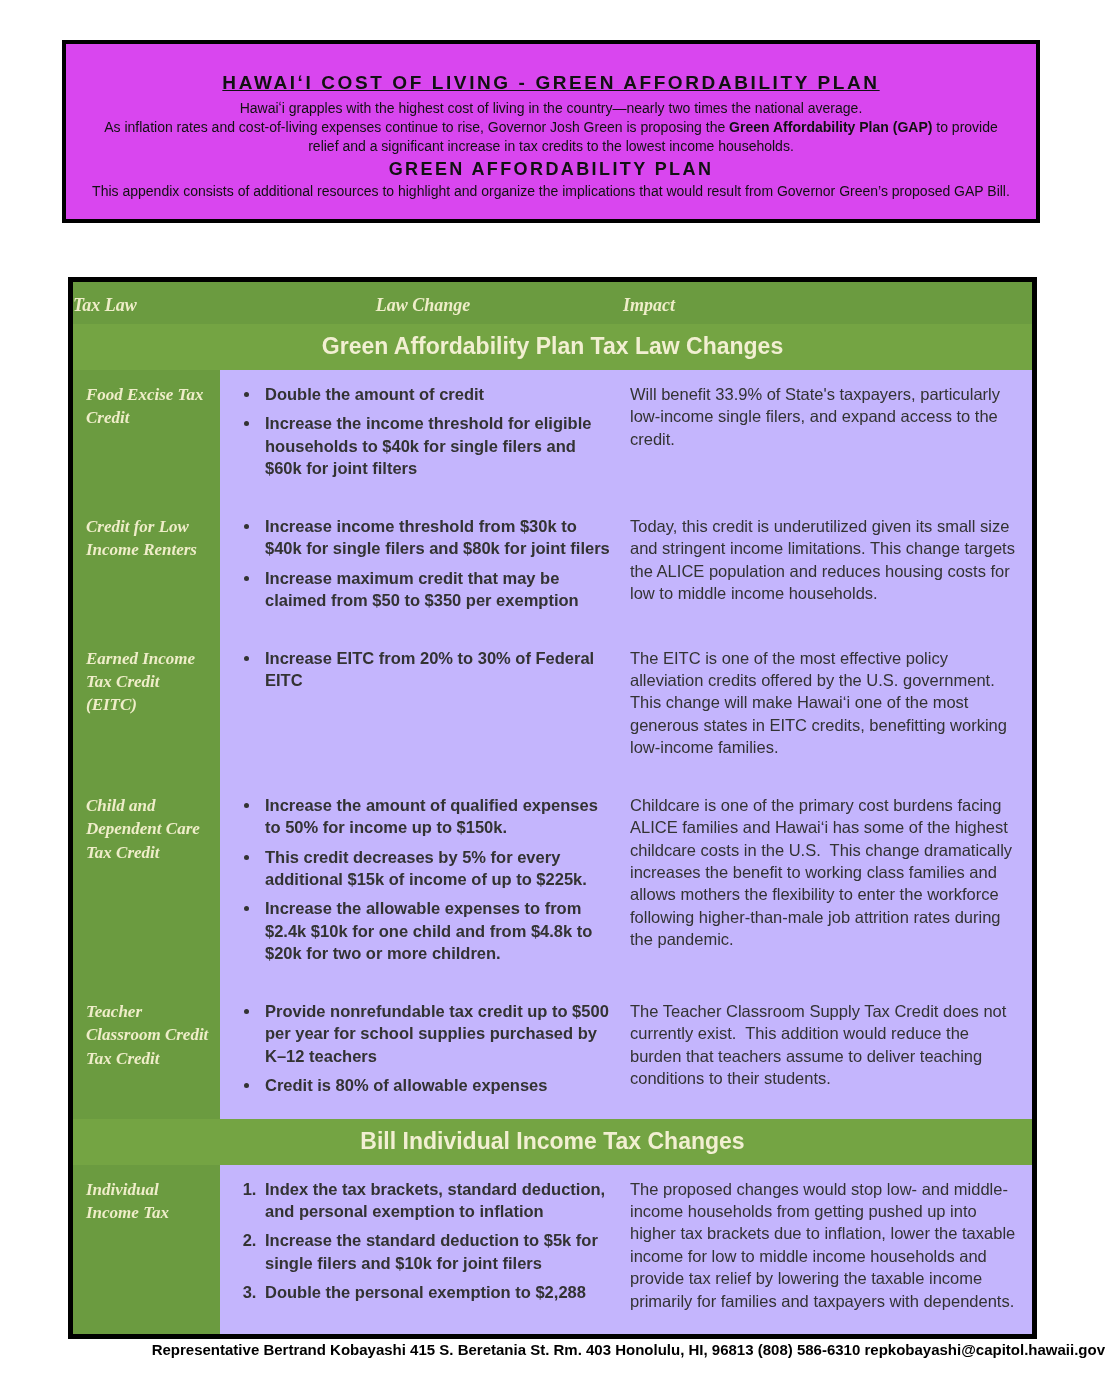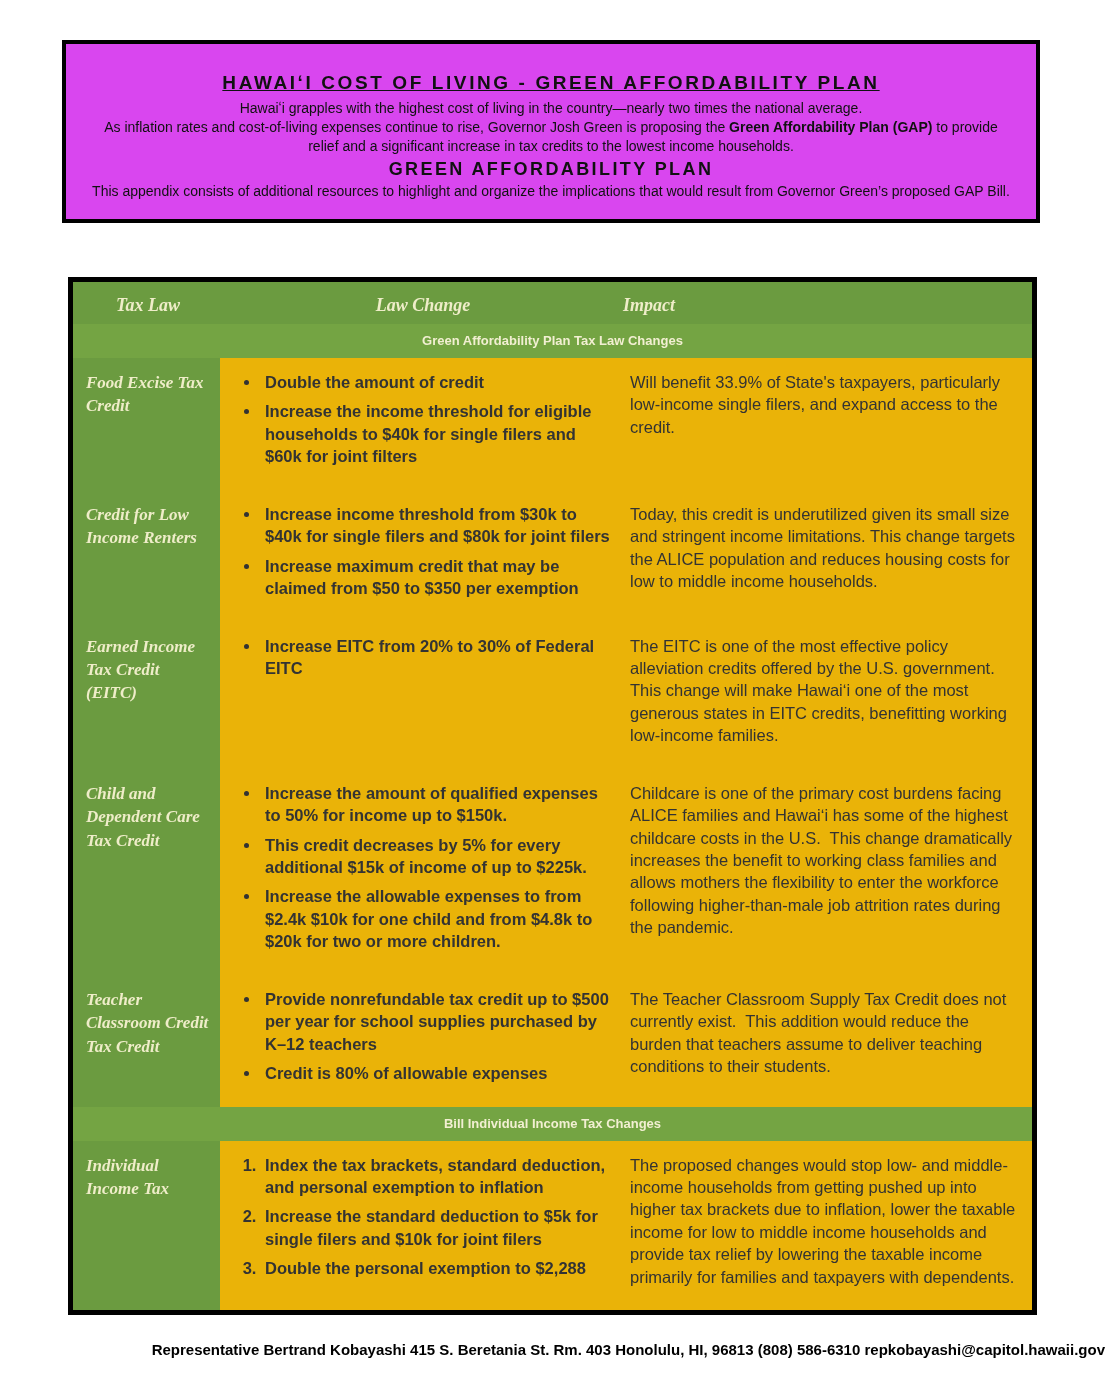--- a/index.html
+++ b/index.html
@@ -54,34 +54,34 @@
   }
   .thead {
     display: flex;
     padding: 13px 0 8px 0;
     color: #efedc9;
     font-family: "Liberation Serif", serif;
     font-style: italic;
     font-weight: bold;
     font-size: 18px;
   }
-  .thead .c1 { flex: 0 0 150px; text-align: center; }
+  .thead .c1 { flex: 0 0 150px; }
   .thead .c2 { flex: 0 0 400px; text-align: center; }
   .thead .c3 { flex: 1; text-align: left; }
 
   .banner {
     background: #74a443;
     color: #f2efd2;
     font-weight: bold;
-    font-size: 13px;
+    font-size: 23px;
     text-align: center;
     padding: 9px 0 10px 0;
   }
 
-  .trow { display: flex; background: #eab308; }
+  .trow { display: flex; background: #c4b5fd; }
   .label-cell {
     flex: 0 0 147px;
     box-sizing: border-box;
     background: #6b9b40;
     color: #efedc9;
     font-family: "Liberation Serif", serif;
     font-style: italic;
     font-weight: bold;
     font-size: 17px;
     line-height: 1.38;

